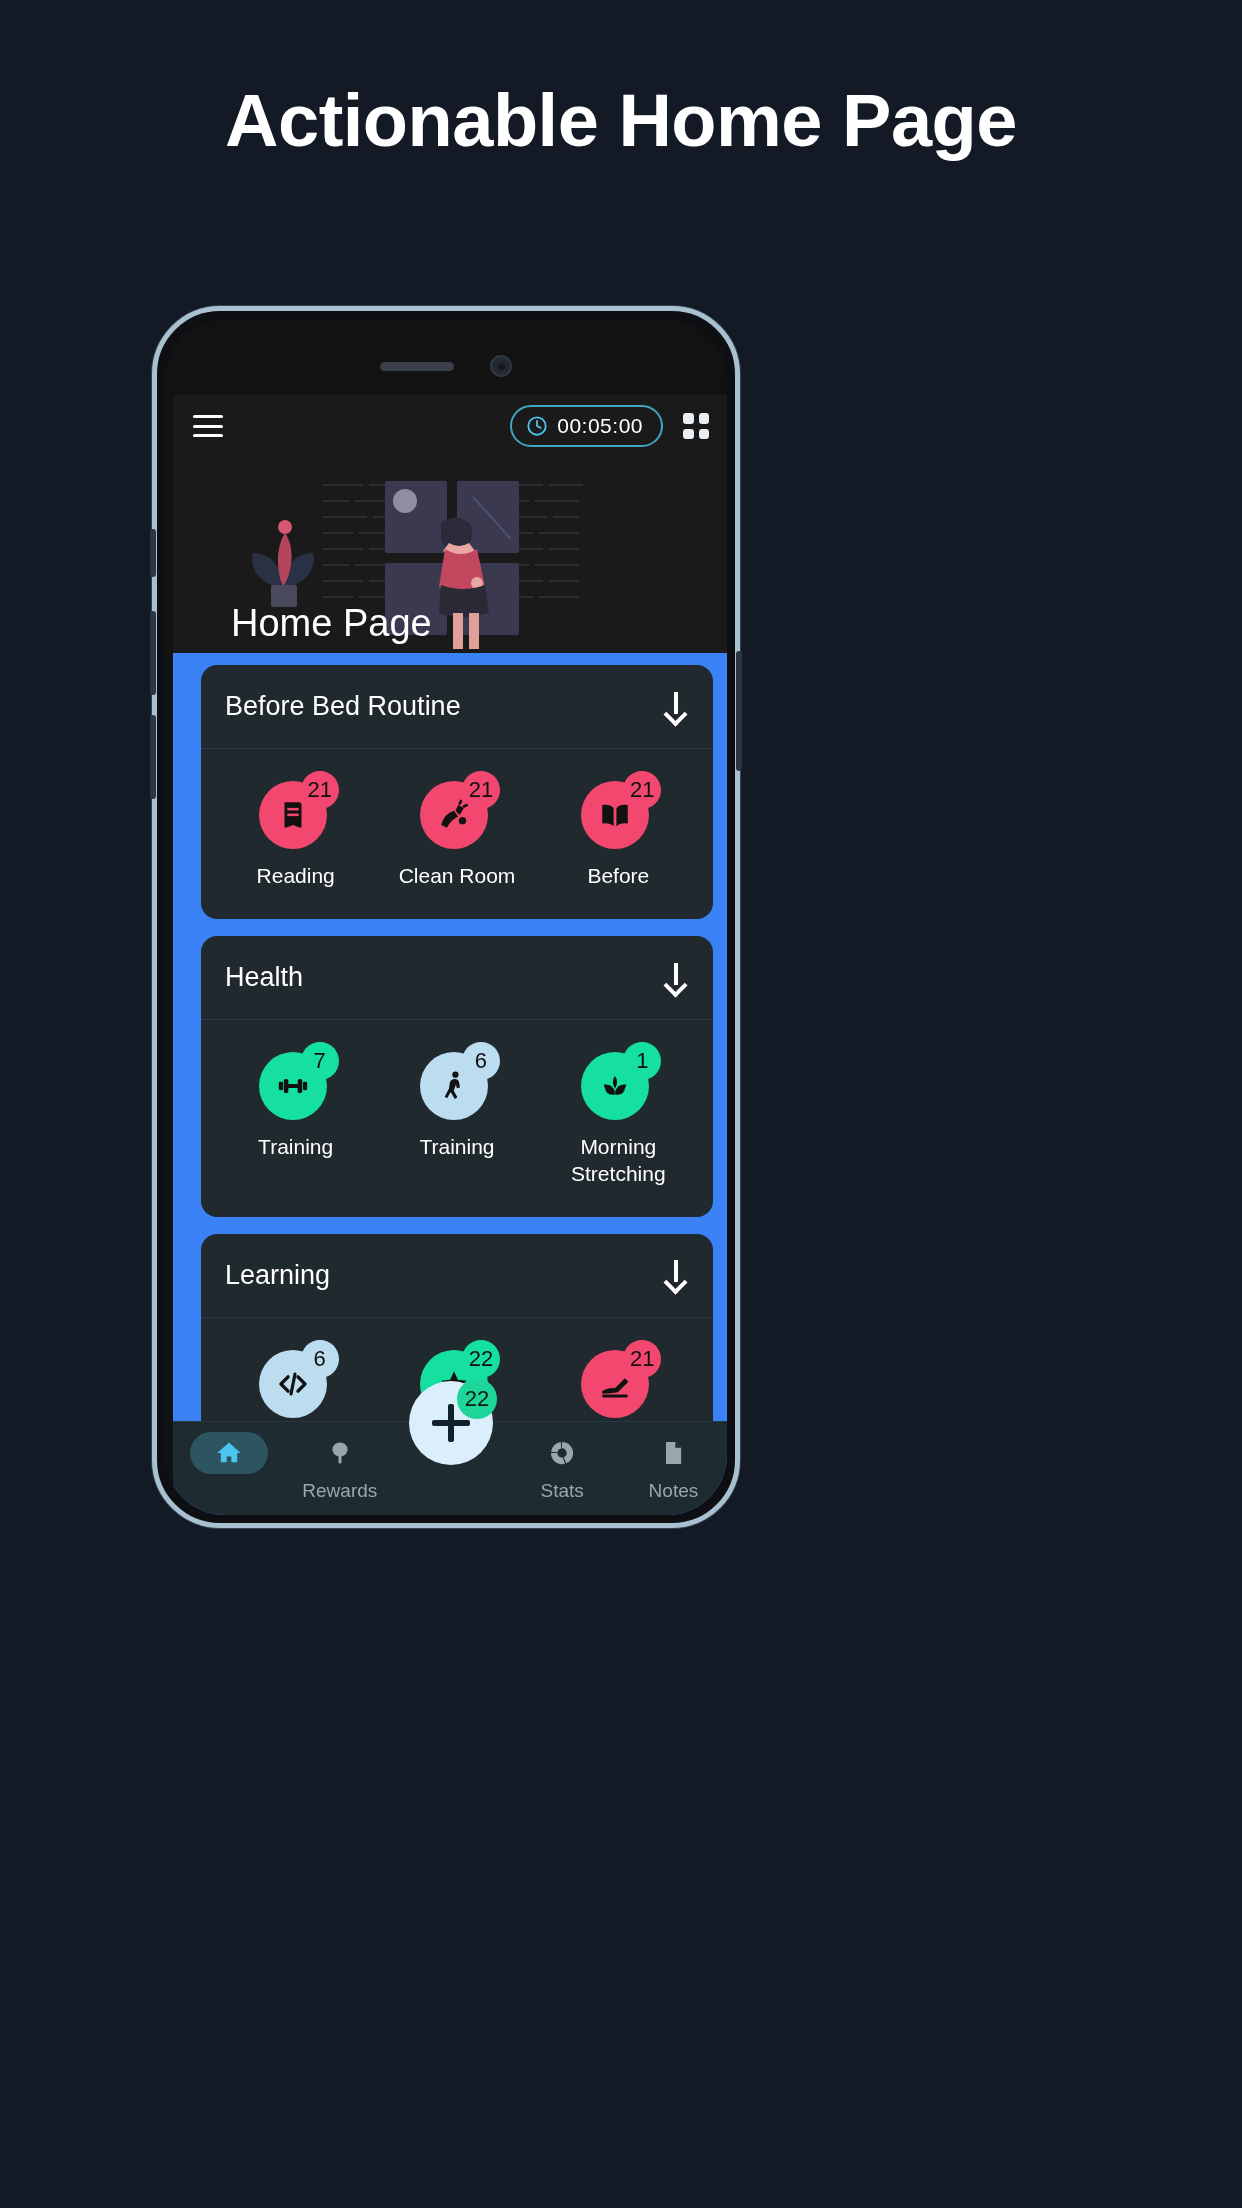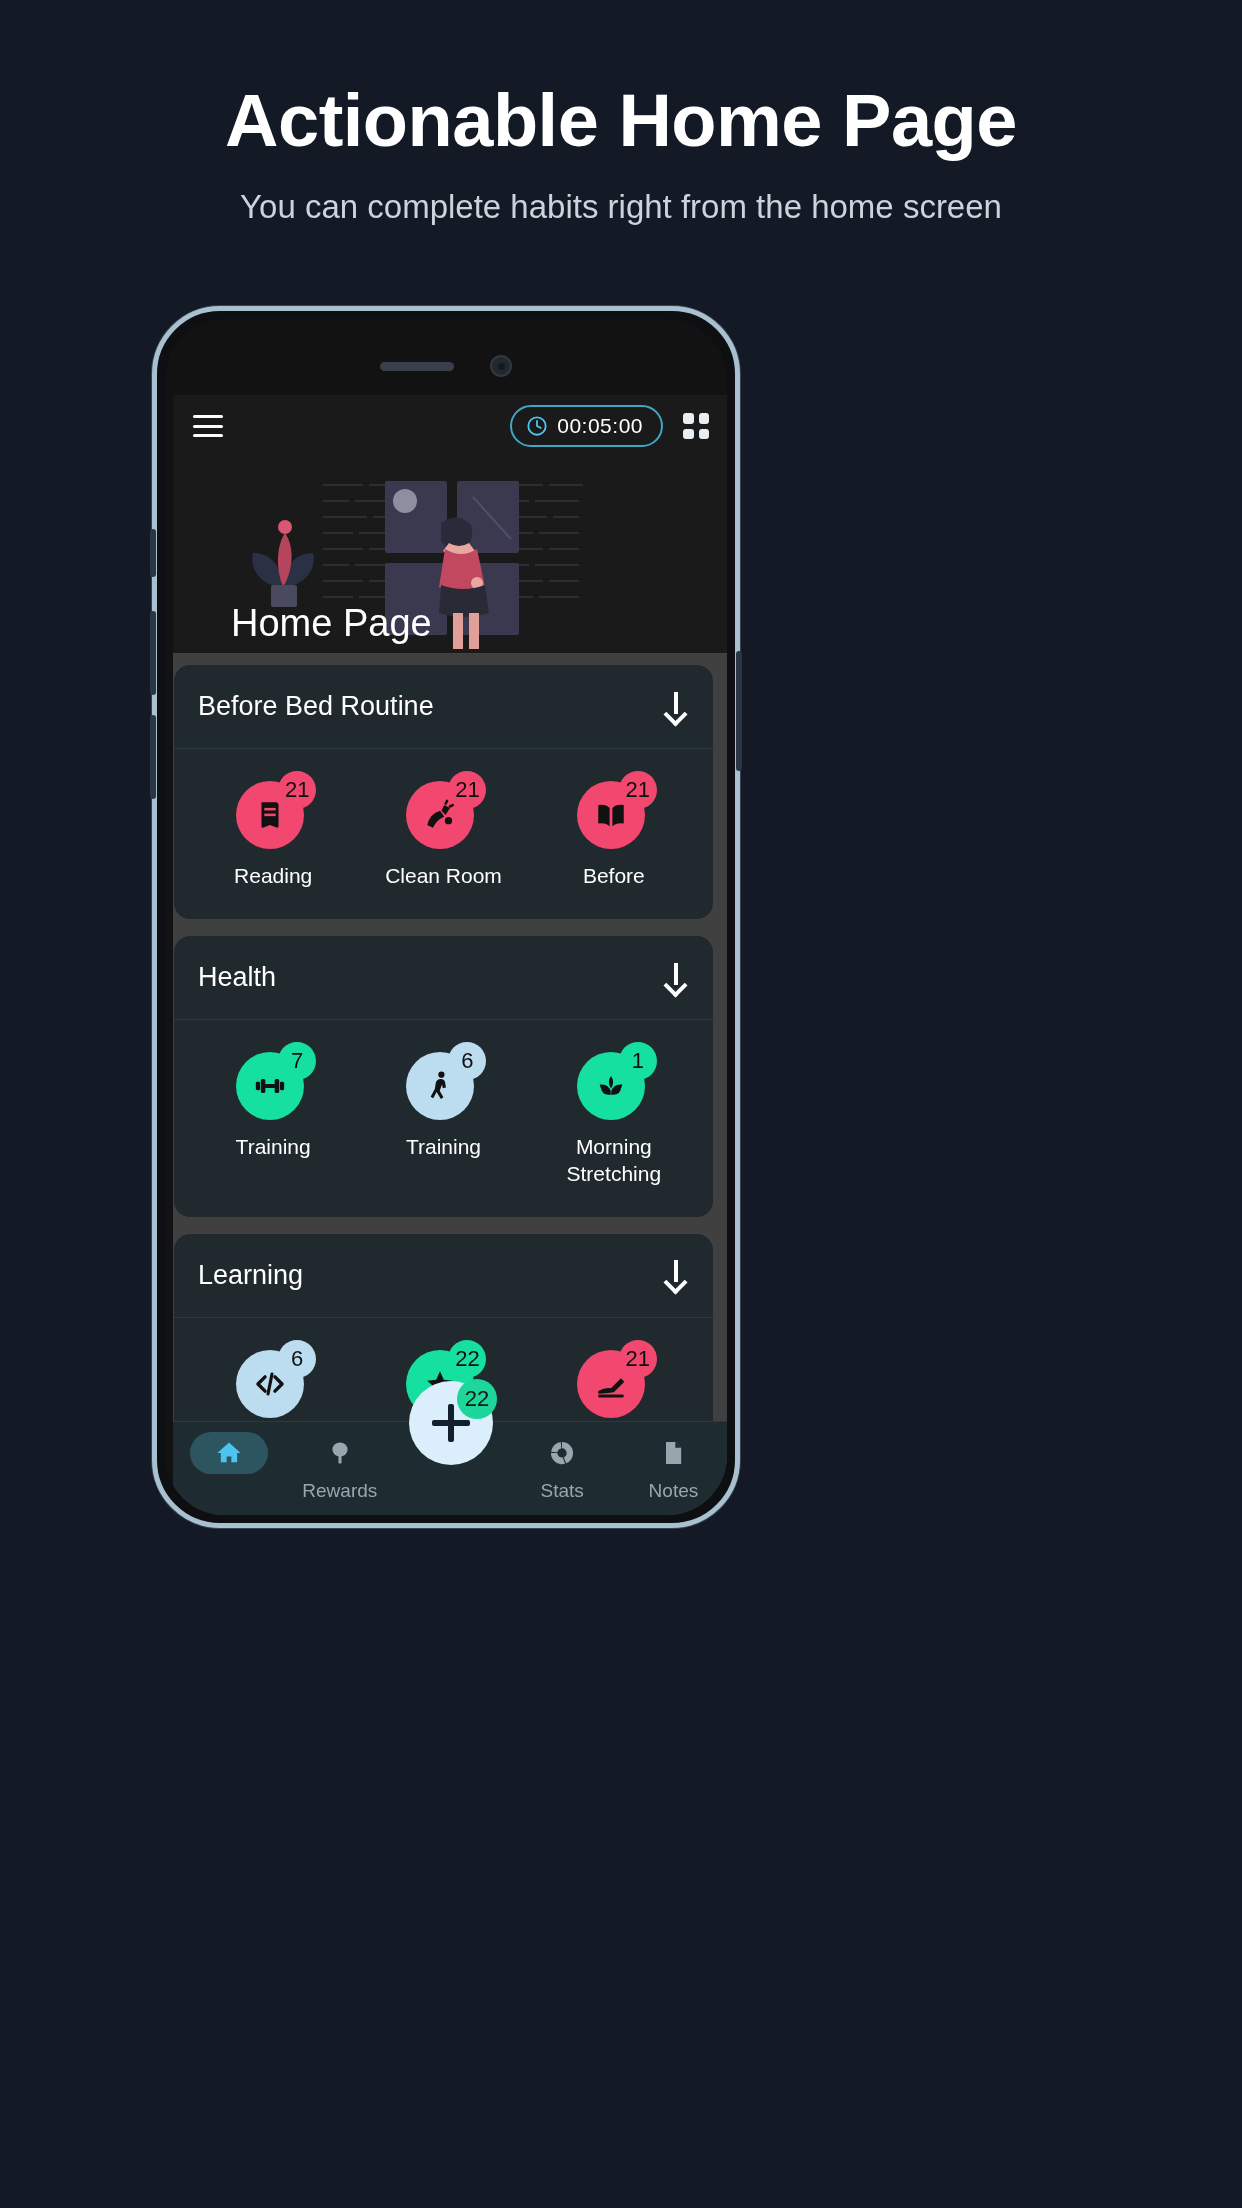--- a/index.html
+++ b/index.html
@@ -96,22 +96,22 @@
     position: relative; height: 196px; background: #1a1a1a; overflow: hidden;
   }
   .hero-art { position: absolute; inset: 0; }
   .hero-title {
     position: absolute; left: 58px; bottom: 8px;
     font-size: 38px; color: #ffffff; font-weight: 400;
   }
 
   
   .body-scroll {
-    position: relative; height: 864px; background: #404040;
-    padding: 12px 16px 0 1px;
+    position: relative; height: 864px; background: #3b82f6;
+    padding: 12px 16px 0 28px;
   }
   .card {
     background: #20292e; border-radius: 16px; margin-bottom: 17px; overflow: hidden;
   }
   .card-head {
     display: flex; align-items: center; justify-content: space-between;
     padding: 26px 24px 26px 24px;
     border-bottom: 1px solid #2b3a40;
   }
   .card-title { font-size: 27px; color: #ffffff; font-weight: 400; }
@@ -178,21 +178,20 @@
     border-radius: 20px; background: #1fd69a; color: #0b1a14;
     display: flex; align-items: center; justify-content: center; font-size: 22px;
   }
 </style>
 </head>
 <body>
 
 <div class="page">
 
   <div class="promo-title">Actionable Home Page</div>
-  <div class="promo-sub">You can complete habits right from the home screen</div>
 
   <div class="phone">
     <div class="btn-side l1"></div>
     <div class="btn-side l2"></div>
     <div class="btn-side l3"></div>
     <div class="btn-side r1"></div>
 
     <div class="phone-inner">
 
       <div class="notch-row">

